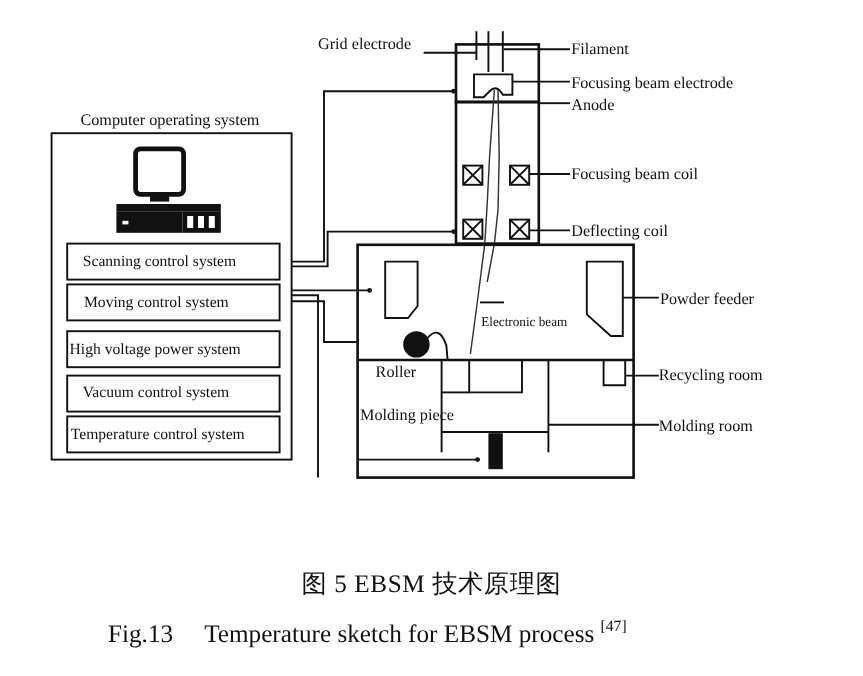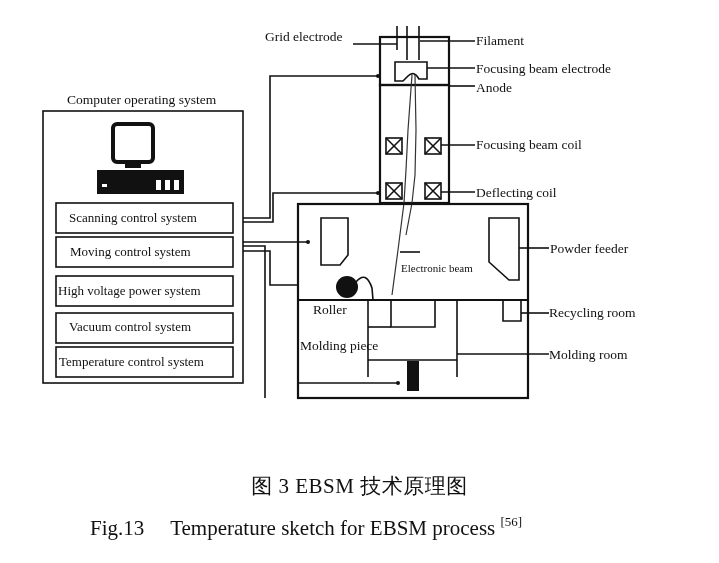--- a/index.html
+++ b/index.html
@@ -159,14 +159,14 @@
   </g>
 
   <text class="lbl" x="550" y="253">Powder feeder</text>
   <text class="lbl-small" x="401" y="272">Electronic beam</text>
   <text class="lbl" x="313" y="314">Roller</text>
   <text class="lbl" x="549" y="317">Recycling room</text>
   <text class="lbl" x="300" y="350">Molding piece</text>
   <text class="lbl" x="549" y="359">Molding room</text>
 </svg>
 
-<div class="cap-cn">图  3    EBSM 技术原理图</div>
-<div class="cap-en"><span>Fig.13</span>     <span>Temperature sketch for EBSM process</span> <sup>[56]</sup></div>
+<div class="cap-cn">图  5    EBSM 技术原理图</div>
+<div class="cap-en"><span>Fig.13</span>     <span>Temperature sketch for EBSM process</span> <sup>[47]</sup></div>
 
 </body></html>

